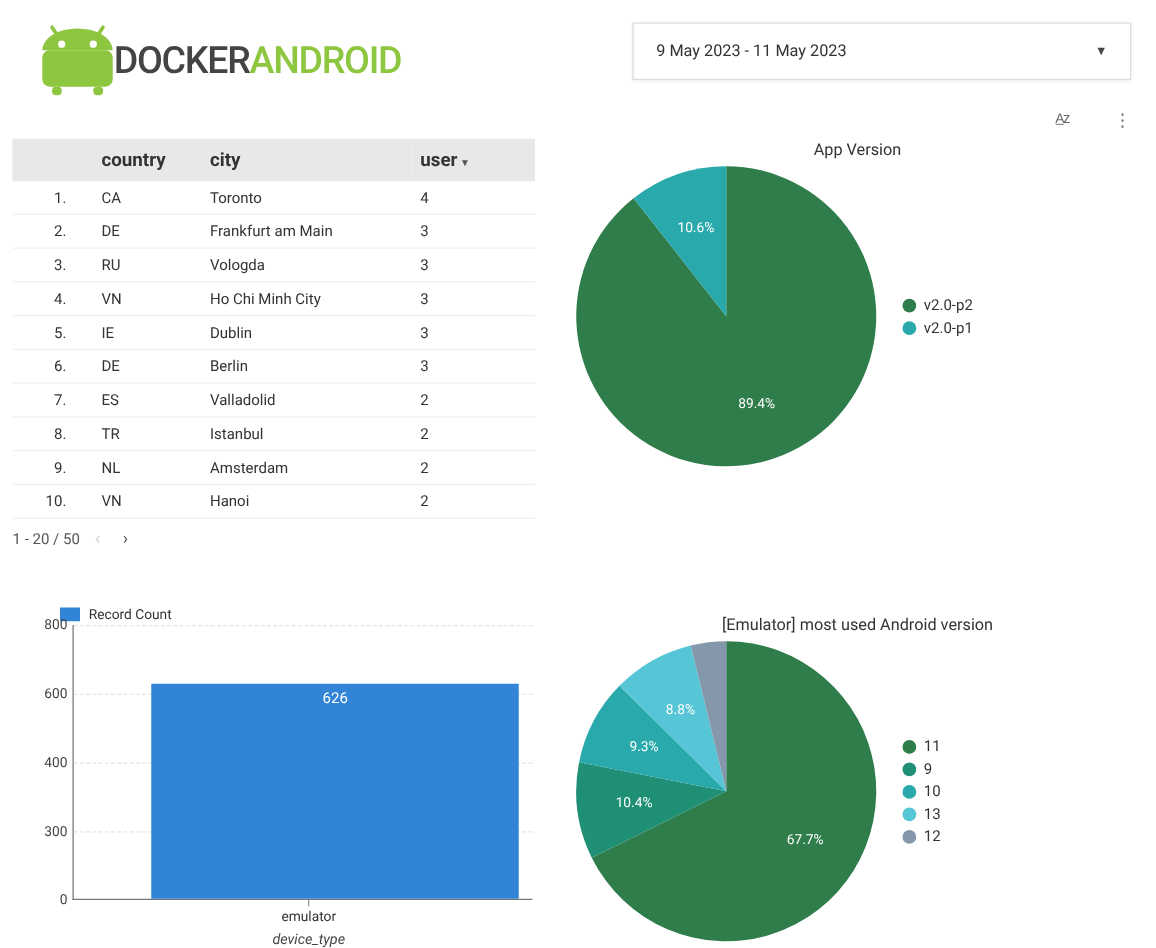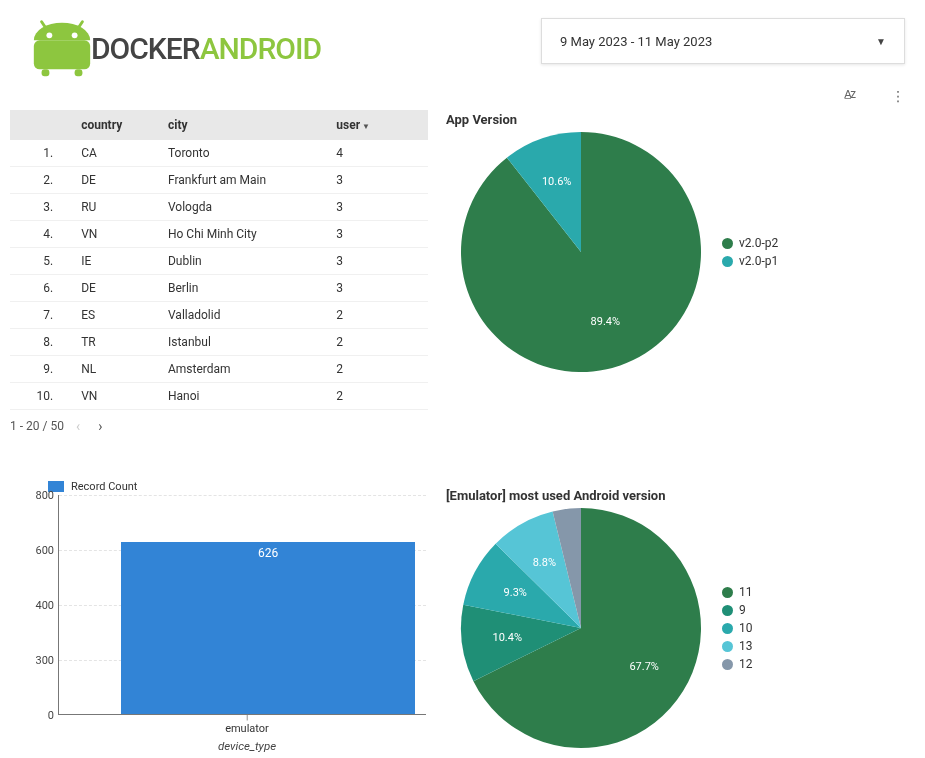--- a/index.html
+++ b/index.html
@@ -32,21 +32,21 @@
     }
     .logo-text {
       font-size: 30px;
       font-weight: 500;
       letter-spacing: -1px;
       color: #444;
       margin-left: -5px;
     }
     .logo-text .green { color: #8dc63f; }
     .date-picker {
-      width: 364px;
+      width: 399px;
       height: 46px;
       border: 1px solid #ddd;
       box-shadow: 0 1px 3px rgba(0,0,0,0.1);
       display: flex;
       align-items: center;
       justify-content: space-between;
       padding: 0 18px;
       margin-right: 10px;
       font-size: 13px;
       color: #333;
@@ -80,21 +80,21 @@
       font-size: 12px;
       color: #333;
     }
     table.data thead tr {
       background: #e8e8e8;
     }
     table.data th {
       text-align: left;
       font-weight: 700;
       padding: 8px 6px;
-      font-size: 12px;
+      font-size: 15px;
     }
     table.data th.sort::after {
       content: " ▼";
       font-size: 8px;
       color: #555;
     }
     table.data td {
       padding: 6px 6px;
       border-bottom: 1px solid #f0f0f0;
     }
@@ -109,22 +109,22 @@
       padding: 6px 8px 0 0;
       color: #555;
       font-size: 12px;
     }
     .pager .arrow { font-size: 14px; padding: 2px 6px; cursor: pointer; }
     .pager .disabled { color: #ccc; }
 
     
     .pie-card { position: relative; }
     .pie-title {
-      text-align: left;
-      font-weight: 700;
+      text-align: center;
+      font-weight: 400;
       font-size: 13px;
       padding: 2px 0 4px 0;
     }
     .pie-body {
       display: flex;
       align-items: center;
     }
     .pie-svg-wrap {
       width: 270px;
       display: flex;

